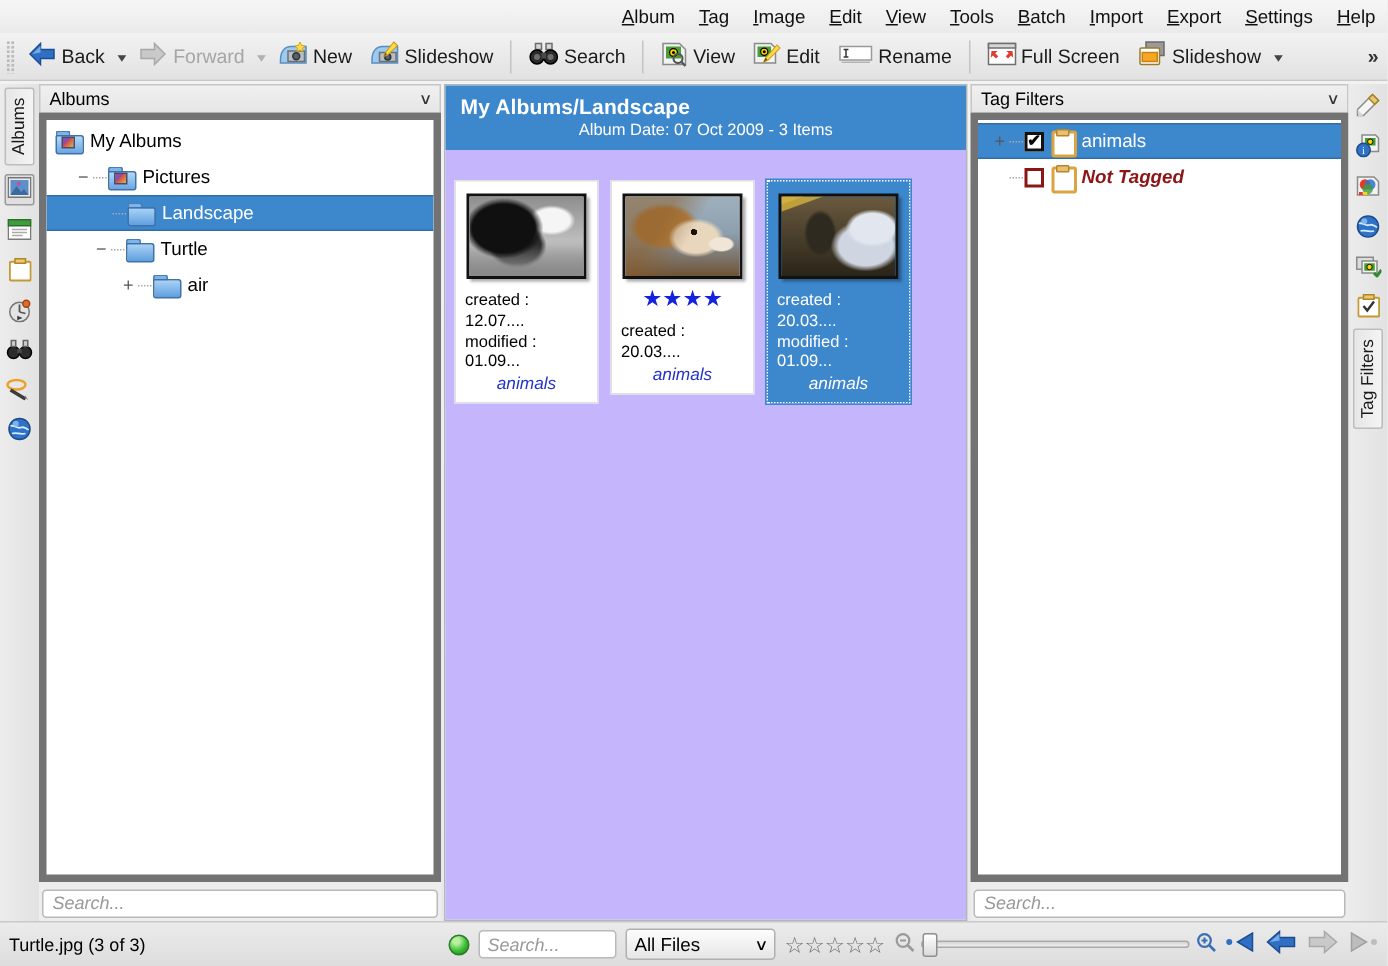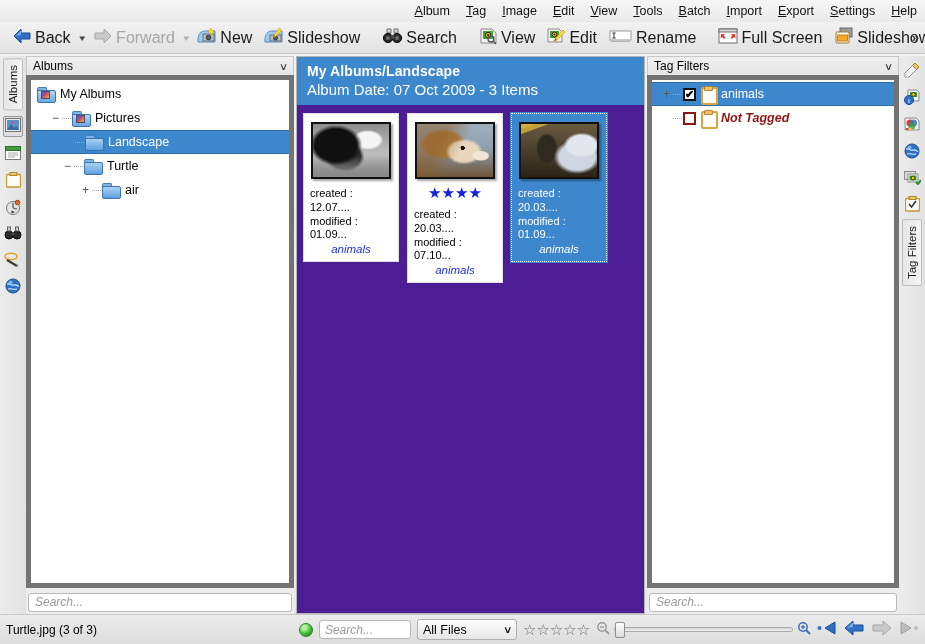--- a/index.html
+++ b/index.html
@@ -42,21 +42,21 @@
     flex: 0 0 32px;
     display: flex; align-items: center;
     padding: 0 4px;
     background: linear-gradient(#f2f2f2, #e2e2e2);
     border-bottom: 1px solid #c8c8c8;
     position: relative;
   }
   .tb-btn {
     display: flex; align-items: center; gap: 3px;
     padding: 2px 5px; height: 26px;
-    font-size: 16px; color: #1a1a1a;
+    font-size: 13px; color: #1a1a1a;
     white-space: nowrap; cursor: default;
     border: 1px solid transparent; border-radius: 3px;
   }
   .tb-btn.disabled { color: #a6a6a6; }
   .tb-sep { width: 1px; height: 22px; background: #c4c4c4; margin: 0 5px; }
   .tb-arrow {
     font-size: 9px; color: #444; padding: 0 3px; cursor: default;
     transform: scaleX(1.3);
   }
   .tb-arrow.disabled { color: #b0b0b0; }
@@ -206,23 +206,23 @@
     border: 1px solid #b5b5b5;
     background: #fff;
   }
   .album-banner {
     background: #3d87cd;
     color: #fff;
     padding: 6px 10px 7px 10px;
     flex: 0 0 auto;
   }
   .album-banner .t1 { font-size: 14px; font-weight: bold; letter-spacing: .1px; }
-  .album-banner .t2 { font-size: 15px; margin-top: 2px; }
+  .album-banner .t2 { font-size: 11px; margin-top: 2px; text-align: center; }
   .iconview {
-    flex: 1 1 auto; background: #4c1d95; padding: 8px 6px;
+    flex: 1 1 auto; background: #c4b5fd; padding: 20px 6px;
     display: flex; gap: 8px; align-items: flex-start; min-height: 0;
   }
   .thumb {
     width: 96px;
     border: 1px solid #dfdfdf;
     background: #fff;
     padding: 8px 3px 6px 3px;
     display: flex; flex-direction: column; align-items: center;
     cursor: default;
   }
@@ -607,21 +607,20 @@
           <div class="meta" style="margin-top:0">modified : 01.09...</div>
           <div class="tagline">animals</div>
         </div>
 
         <div class="thumb">
           <div class="img">
               <div class="art-fox"></div>
             </div>
           <div class="stars">★★★★</div>
           <div class="meta">created : 20.03....</div>
-          <div class="meta" style="margin-top:0">modified : 07.10...</div>
           <div class="tagline">animals</div>
         </div>
 
         <div class="thumb sel">
           <div class="img">
               <div class="art-turtle"></div>
             </div>
           <div class="meta">created : 20.03....</div>
           <div class="meta" style="margin-top:0">modified : 01.09...</div>
           <div class="tagline">animals</div>

